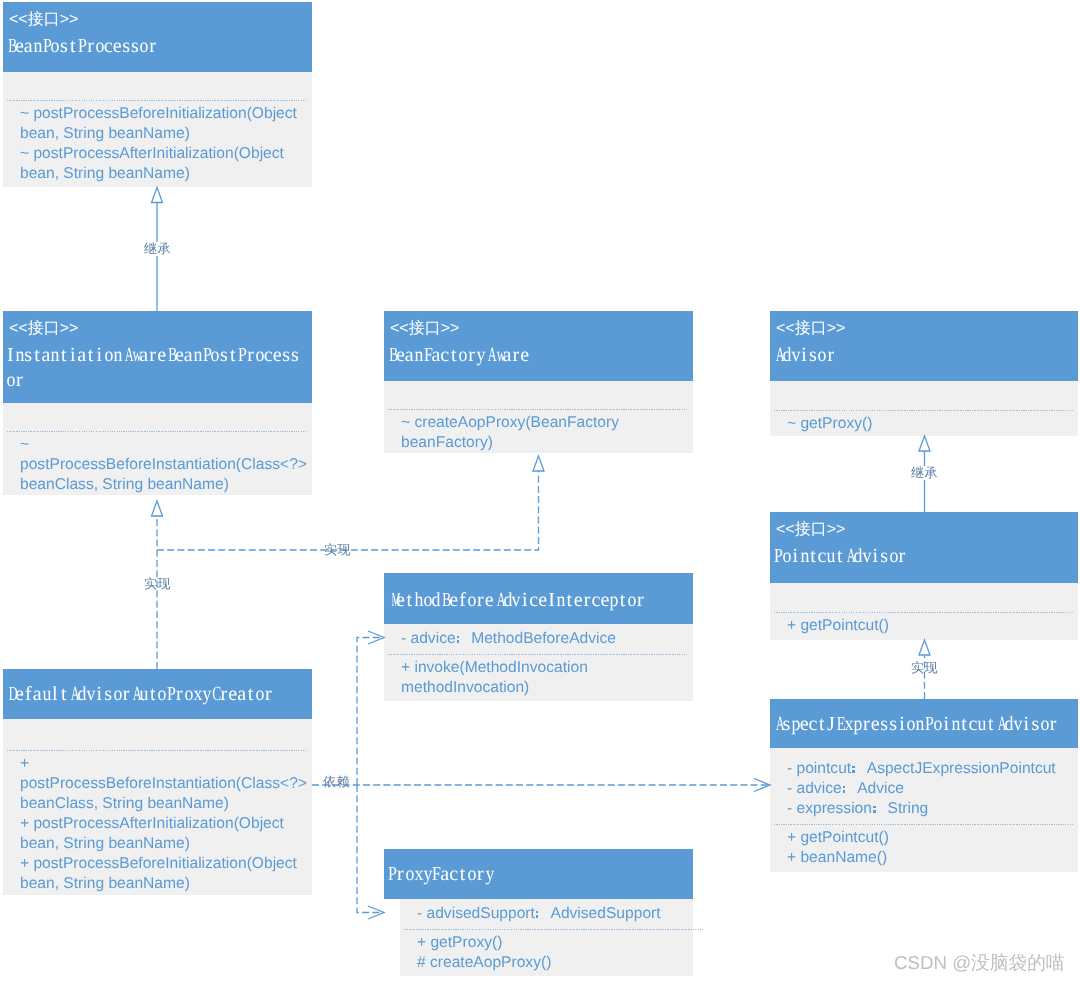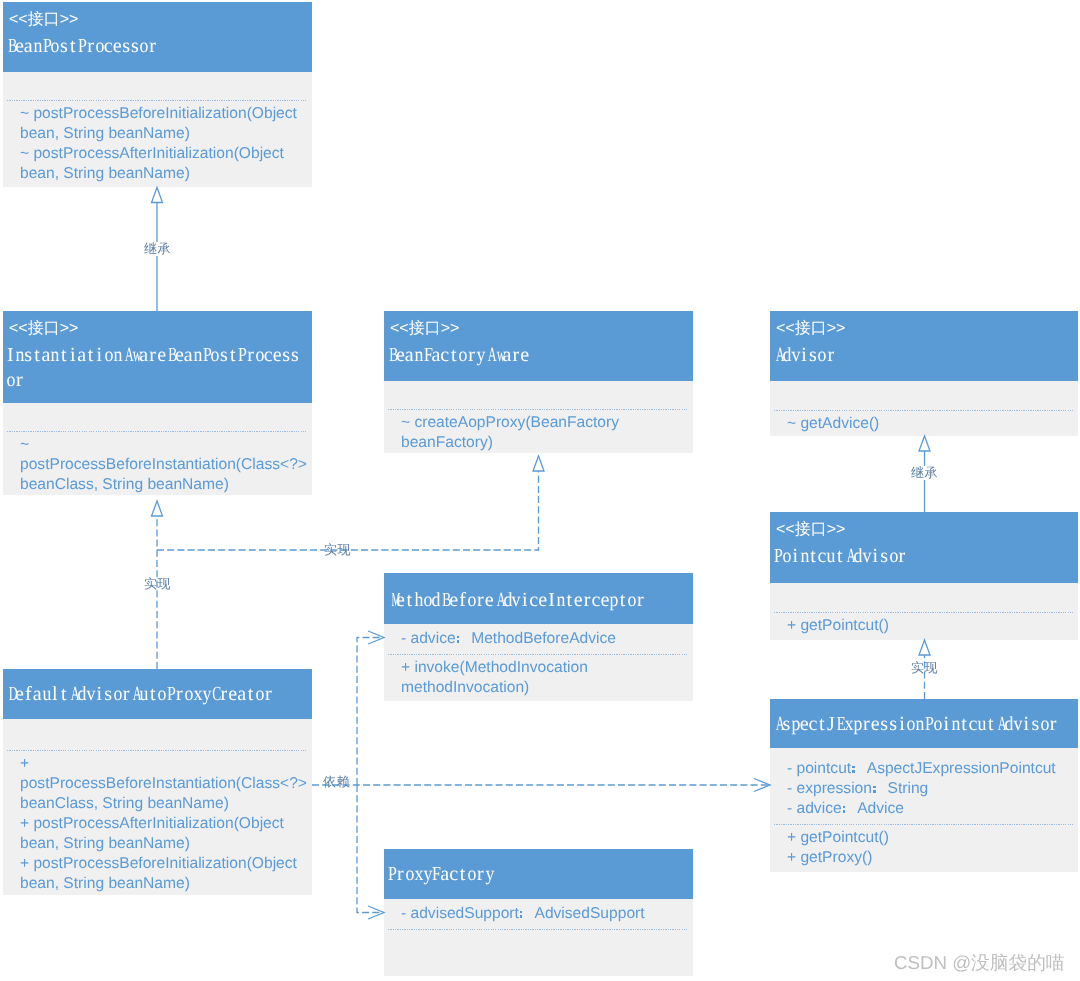--- a/index.html
+++ b/index.html
@@ -77,21 +77,21 @@
   </div>
 
   <div class="uml" style="left:770px;top:311px;width:308px;">
     <div class="hdr" style="height:70px;">
       <div class="stereo" style="left:6px;top:10px;">&lt;&lt;接口&gt;&gt;</div>
       <div class="cname" style="left:3px;top:32px;"><span><i style="transform:scaleX(0.616)">A</i></span><span><i style="transform:scaleX(0.890)">d</i></span><span><i style="transform:scaleX(0.890)">v</i></span><span><i style="transform:scaleX(1.000)">i</i></span><span><i style="transform:scaleX(1.000)">s</i></span><span><i style="transform:scaleX(0.890)">o</i></span><span><i style="transform:scaleX(1.000)">r</i></span></div>
     </div>
     <div class="body" style="height:55px;">
       <div class="divider" style="left:4px;top:28.5px;width:301px;"></div>
       <div class="sec" style="left:17px;top:32.5px;width:290px;">
-        <div>~ getAdvice()</div>
+        <div>~ getProxy()</div>
       </div>
     </div>
   </div>
 
   <div class="uml" style="left:770px;top:512px;width:308px;">
     <div class="hdr" style="height:71px;">
       <div class="stereo" style="left:6px;top:10px;">&lt;&lt;接口&gt;&gt;</div>
       <div class="cname" style="left:3px;top:32px;"><span><i style="transform:scaleX(0.800)">P</i></span><span><i style="transform:scaleX(0.890)">o</i></span><span><i style="transform:scaleX(1.000)">i</i></span><span><i style="transform:scaleX(0.890)">n</i></span><span><i style="transform:scaleX(1.000)">t</i></span><span><i style="transform:scaleX(1.000)">c</i></span><span><i style="transform:scaleX(0.890)">u</i></span><span><i style="transform:scaleX(1.000)">t</i></span><span><i style="transform:scaleX(0.616)">A</i></span><span><i style="transform:scaleX(0.890)">d</i></span><span><i style="transform:scaleX(0.890)">v</i></span><span><i style="transform:scaleX(1.000)">i</i></span><span><i style="transform:scaleX(1.000)">s</i></span><span><i style="transform:scaleX(0.890)">o</i></span><span><i style="transform:scaleX(1.000)">r</i></span></div>
     </div>
     <div class="body" style="height:57px;">
@@ -102,27 +102,27 @@
     </div>
   </div>
 
   <div class="uml" style="left:770px;top:699px;width:308px;">
     <div class="hdr" style="height:49px;">
       <div class="cname" style="left:3px;top:13px;"><span><i style="transform:scaleX(0.616)">A</i></span><span><i style="transform:scaleX(1.000)">s</i></span><span><i style="transform:scaleX(0.890)">p</i></span><span><i style="transform:scaleX(1.000)">e</i></span><span><i style="transform:scaleX(1.000)">c</i></span><span><i style="transform:scaleX(1.000)">t</i></span><span><i style="transform:scaleX(1.000)">J</i></span><span><i style="transform:scaleX(0.728)">E</i></span><span><i style="transform:scaleX(0.890)">x</i></span><span><i style="transform:scaleX(0.890)">p</i></span><span><i style="transform:scaleX(1.000)">r</i></span><span><i style="transform:scaleX(1.000)">e</i></span><span><i style="transform:scaleX(1.000)">s</i></span><span><i style="transform:scaleX(1.000)">s</i></span><span><i style="transform:scaleX(1.000)">i</i></span><span><i style="transform:scaleX(0.890)">o</i></span><span><i style="transform:scaleX(0.890)">n</i></span><span><i style="transform:scaleX(0.800)">P</i></span><span><i style="transform:scaleX(0.890)">o</i></span><span><i style="transform:scaleX(1.000)">i</i></span><span><i style="transform:scaleX(0.890)">n</i></span><span><i style="transform:scaleX(1.000)">t</i></span><span><i style="transform:scaleX(1.000)">c</i></span><span><i style="transform:scaleX(0.890)">u</i></span><span><i style="transform:scaleX(1.000)">t</i></span><span><i style="transform:scaleX(0.616)">A</i></span><span><i style="transform:scaleX(0.890)">d</i></span><span><i style="transform:scaleX(0.890)">v</i></span><span><i style="transform:scaleX(1.000)">i</i></span><span><i style="transform:scaleX(1.000)">s</i></span><span><i style="transform:scaleX(0.890)">o</i></span><span><i style="transform:scaleX(1.000)">r</i></span></div>
     </div>
     <div class="body" style="height:124px;">
       <div class="sec" style="left:17px;top:11px;width:290px;">
         <div>- pointcut<i class="fwc"></i>AspectJExpressionPointcut</div>
+        <div>- advice<i class="fwc"></i>Advice</div>
         <div>- expression<i class="fwc"></i>String</div>
-        <div>- advice<i class="fwc"></i>Advice</div>
       </div>
       <div class="divider" style="left:4px;top:76px;width:301px;"></div>
       <div class="sec" style="left:17px;top:80px;width:290px;">
         <div>+ getPointcut()</div>
-        <div>+ getProxy()</div>
+        <div>+ beanName()</div>
       </div>
     </div>
   </div>
 
   <div class="uml" style="left:3px;top:669px;width:309px;">
     <div class="hdr" style="height:50px;">
       <div class="cname" style="left:3px;top:13px;"><span><i style="transform:scaleX(0.616)">D</i></span><span><i style="transform:scaleX(1.000)">e</i></span><span><i style="transform:scaleX(1.000)">f</i></span><span><i style="transform:scaleX(1.000)">a</i></span><span><i style="transform:scaleX(0.890)">u</i></span><span><i style="transform:scaleX(1.000)">l</i></span><span><i style="transform:scaleX(1.000)">t</i></span><span><i style="transform:scaleX(0.616)">A</i></span><span><i style="transform:scaleX(0.890)">d</i></span><span><i style="transform:scaleX(0.890)">v</i></span><span><i style="transform:scaleX(1.000)">i</i></span><span><i style="transform:scaleX(1.000)">s</i></span><span><i style="transform:scaleX(0.890)">o</i></span><span><i style="transform:scaleX(1.000)">r</i></span><span><i style="transform:scaleX(0.616)">A</i></span><span><i style="transform:scaleX(0.890)">u</i></span><span><i style="transform:scaleX(1.000)">t</i></span><span><i style="transform:scaleX(0.890)">o</i></span><span><i style="transform:scaleX(0.800)">P</i></span><span><i style="transform:scaleX(1.000)">r</i></span><span><i style="transform:scaleX(0.890)">o</i></span><span><i style="transform:scaleX(0.890)">x</i></span><span><i style="transform:scaleX(0.890)">y</i></span><span><i style="transform:scaleX(0.667)">C</i></span><span><i style="transform:scaleX(1.000)">r</i></span><span><i style="transform:scaleX(1.000)">e</i></span><span><i style="transform:scaleX(1.000)">a</i></span><span><i style="transform:scaleX(1.000)">t</i></span><span><i style="transform:scaleX(0.890)">o</i></span><span><i style="transform:scaleX(1.000)">r</i></span></div>
     </div>
     <div class="body" style="height:176px;">
       <div class="divider" style="left:4px;top:30.5px;width:301px;"></div>
@@ -146,25 +146,29 @@
       <div class="sec" style="left:17px;top:34px;width:290px;">
         <div>+ invoke(MethodInvocation methodInvocation)</div>
       </div>
     </div>
   </div>
 
   <div class="uml" style="left:384px;top:849px;width:309px;">
     <div class="hdr" style="height:50px;">
       <div class="cname" style="left:3px;top:13px;"><span><i style="transform:scaleX(0.800)">P</i></span><span><i style="transform:scaleX(1.000)">r</i></span><span><i style="transform:scaleX(0.890)">o</i></span><span><i style="transform:scaleX(0.890)">x</i></span><span><i style="transform:scaleX(0.890)">y</i></span><span><i style="transform:scaleX(0.800)">F</i></span><span><i style="transform:scaleX(1.000)">a</i></span><span><i style="transform:scaleX(1.000)">c</i></span><span><i style="transform:scaleX(1.000)">t</i></span><span><i style="transform:scaleX(0.890)">o</i></span><span><i style="transform:scaleX(1.000)">r</i></span><span><i style="transform:scaleX(0.890)">y</i></span></div>
     </div>
-    <div class="body" style="height:77px;">
+    <div class="body" style="height:77px;margin-left:16px;">
       <div class="sec" style="left:17px;top:5px;width:290px;">
         <div>- advisedSupport<i class="fwc"></i>AdvisedSupport</div>
       </div>
       <div class="divider" style="left:4px;top:29.5px;width:301px;"></div>
+      <div class="sec" style="left:17px;top:33.5px;width:290px;">
+        <div>+ getProxy()</div>
+        <div># createAopProxy()</div>
+      </div>
     </div>
   </div>
 
   <svg class="lines" viewBox="0 0 1080 981" width="1080" height="981">
     <g stroke="#5b9bd5" fill="none" stroke-width="1.3">
 
       <path d="M157,311 L157,203"></path>
       <path d="M157,187.5 L151.5,202.5 L162.5,202.5 Z" fill="#ffffff"></path>
 
       <path d="M924.5,512 L924.5,451"></path>

